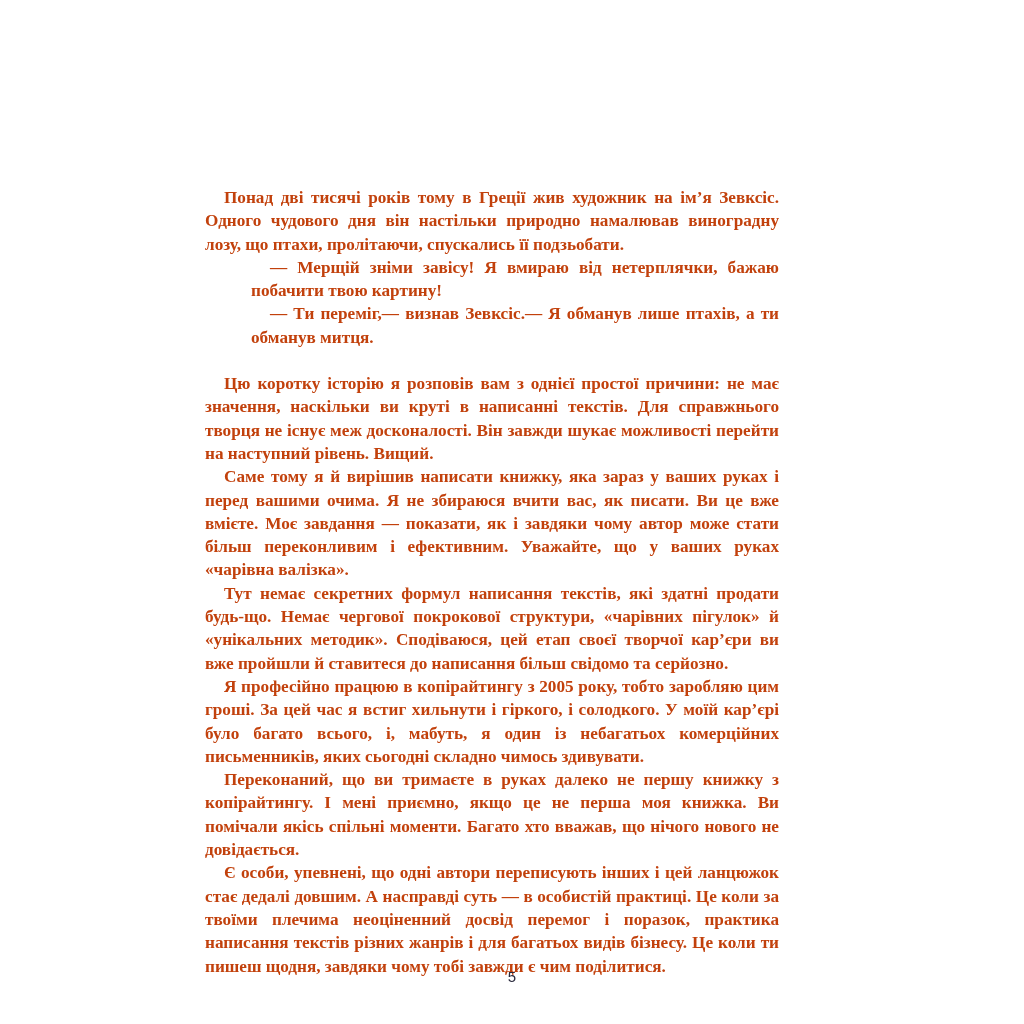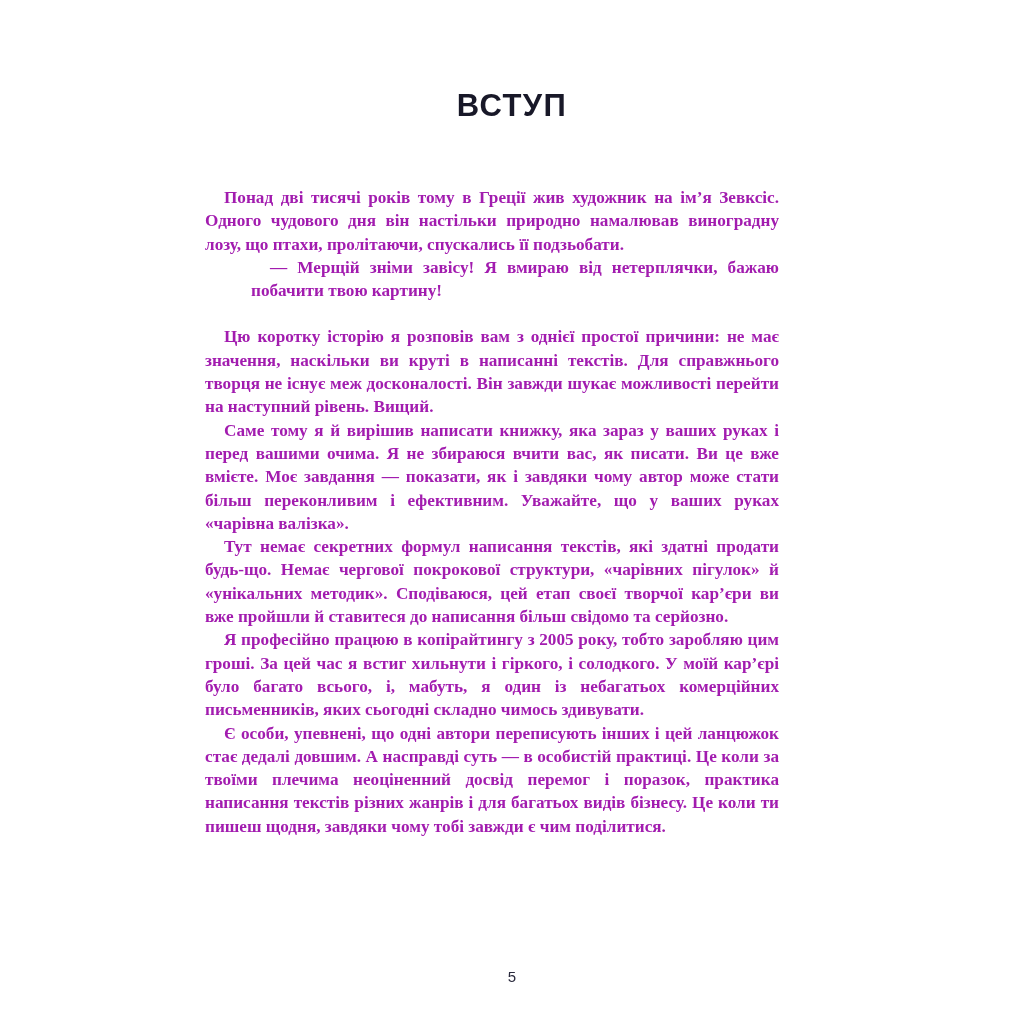--- a/index.html
+++ b/index.html
@@ -48,21 +48,21 @@
   }
 
   .para {
     margin: 0;
     font-size: 17.2px;
     line-height: 23.3px;
     font-weight: bold;
     text-align: justify;
     text-justify: inter-word;
     text-indent: 19px;
-    color: #a21caf;
+    color: #c2410c;
     -webkit-hyphens: none;
     hyphens: none;
   }
 
   .para.dialogue {
     text-indent: 19px;
     margin-left: 46px;
   }
 
   
@@ -81,36 +81,37 @@
     font-size: 15px;
     font-weight: normal;
     color: #2a2a3d;
   }
 </style>
 </head>
 <body>
 
 <div class="page">
 
-  <h1 class="chapter-title">ВСТУП</h1>
 
   <div class="text-column">
 
     <div>
       <p class="para">Понад дві тисячі років тому в Греції жив художник на ім’я Зевксіс. Одного чудового дня він настільки природно намалював виноградну лозу, що птахи, пролітаючи, спускались її подзьобати.</p>
       <p class="para dialogue">— Мерщій зніми завісу! Я вмираю від нетерплячки, бажаю побачити твою картину!</p>
+      <p class="para dialogue">— Ти переміг,— визнав Зевксіс.— Я обманув лише птахів, а ти обманув митця.</p>
     </div>
 
     <div class="block-gap"></div>
 
     <div>
       <p class="para">Цю коротку історію я розповів вам з однієї простої причини: не має значення, наскільки ви круті в написанні текстів. Для справжнього творця не існує меж досконалості. Він завжди шукає можливості перейти на наступний рівень. Вищий.</p>
       <p class="para">Саме тому я й вирішив написати книжку, яка зараз у ваших руках і перед вашими очима. Я не збираюся вчити вас, як писати. Ви це вже вмієте. Моє завдання — показати, як і завдяки чому автор може стати більш переконливим і ефективним. Уважайте, що у ваших руках «чарівна валізка».</p>
       <p class="para">Тут немає секретних формул написання текстів, які здатні продати будь-що. Немає чергової покрокової структури, «чарівних пігулок» й «унікальних методик». Сподіваюся, цей етап своєї творчої кар’єри ви вже пройшли й ставитеся до написання більш свідомо та серйозно.</p>
       <p class="para">Я професійно працюю в копірайтингу з 2005 року, тобто заробляю цим гроші. За цей час я встиг хильнути і гіркого, і солодкого. У моїй кар’єрі було багато всього, і, мабуть, я один із небагатьох комерційних письменників, яких сьогодні складно чимось здивувати.</p>
+      <p class="para">Переконаний, що ви тримаєте в руках далеко не першу книжку з копірайтингу. І мені приємно, якщо це не перша моя книжка. Ви помічали якісь спільні моменти. Багато хто вважав, що нічого нового не довідається.</p>
       <p class="para">Є особи, упевнені, що одні автори переписують інших і цей ланцюжок стає дедалі довшим. А насправді суть — в особистій практиці. Це коли за твоїми плечима неоціненний досвід перемог і поразок, практика написання текстів різних жанрів і для багатьох видів бізнесу. Це коли ти пишеш щодня, завдяки чому тобі завжди є чим поділитися.</p>
     </div>
 
   </div>
 
   <div class="folio">5</div>
 
 </div>
 
 </body></html>

